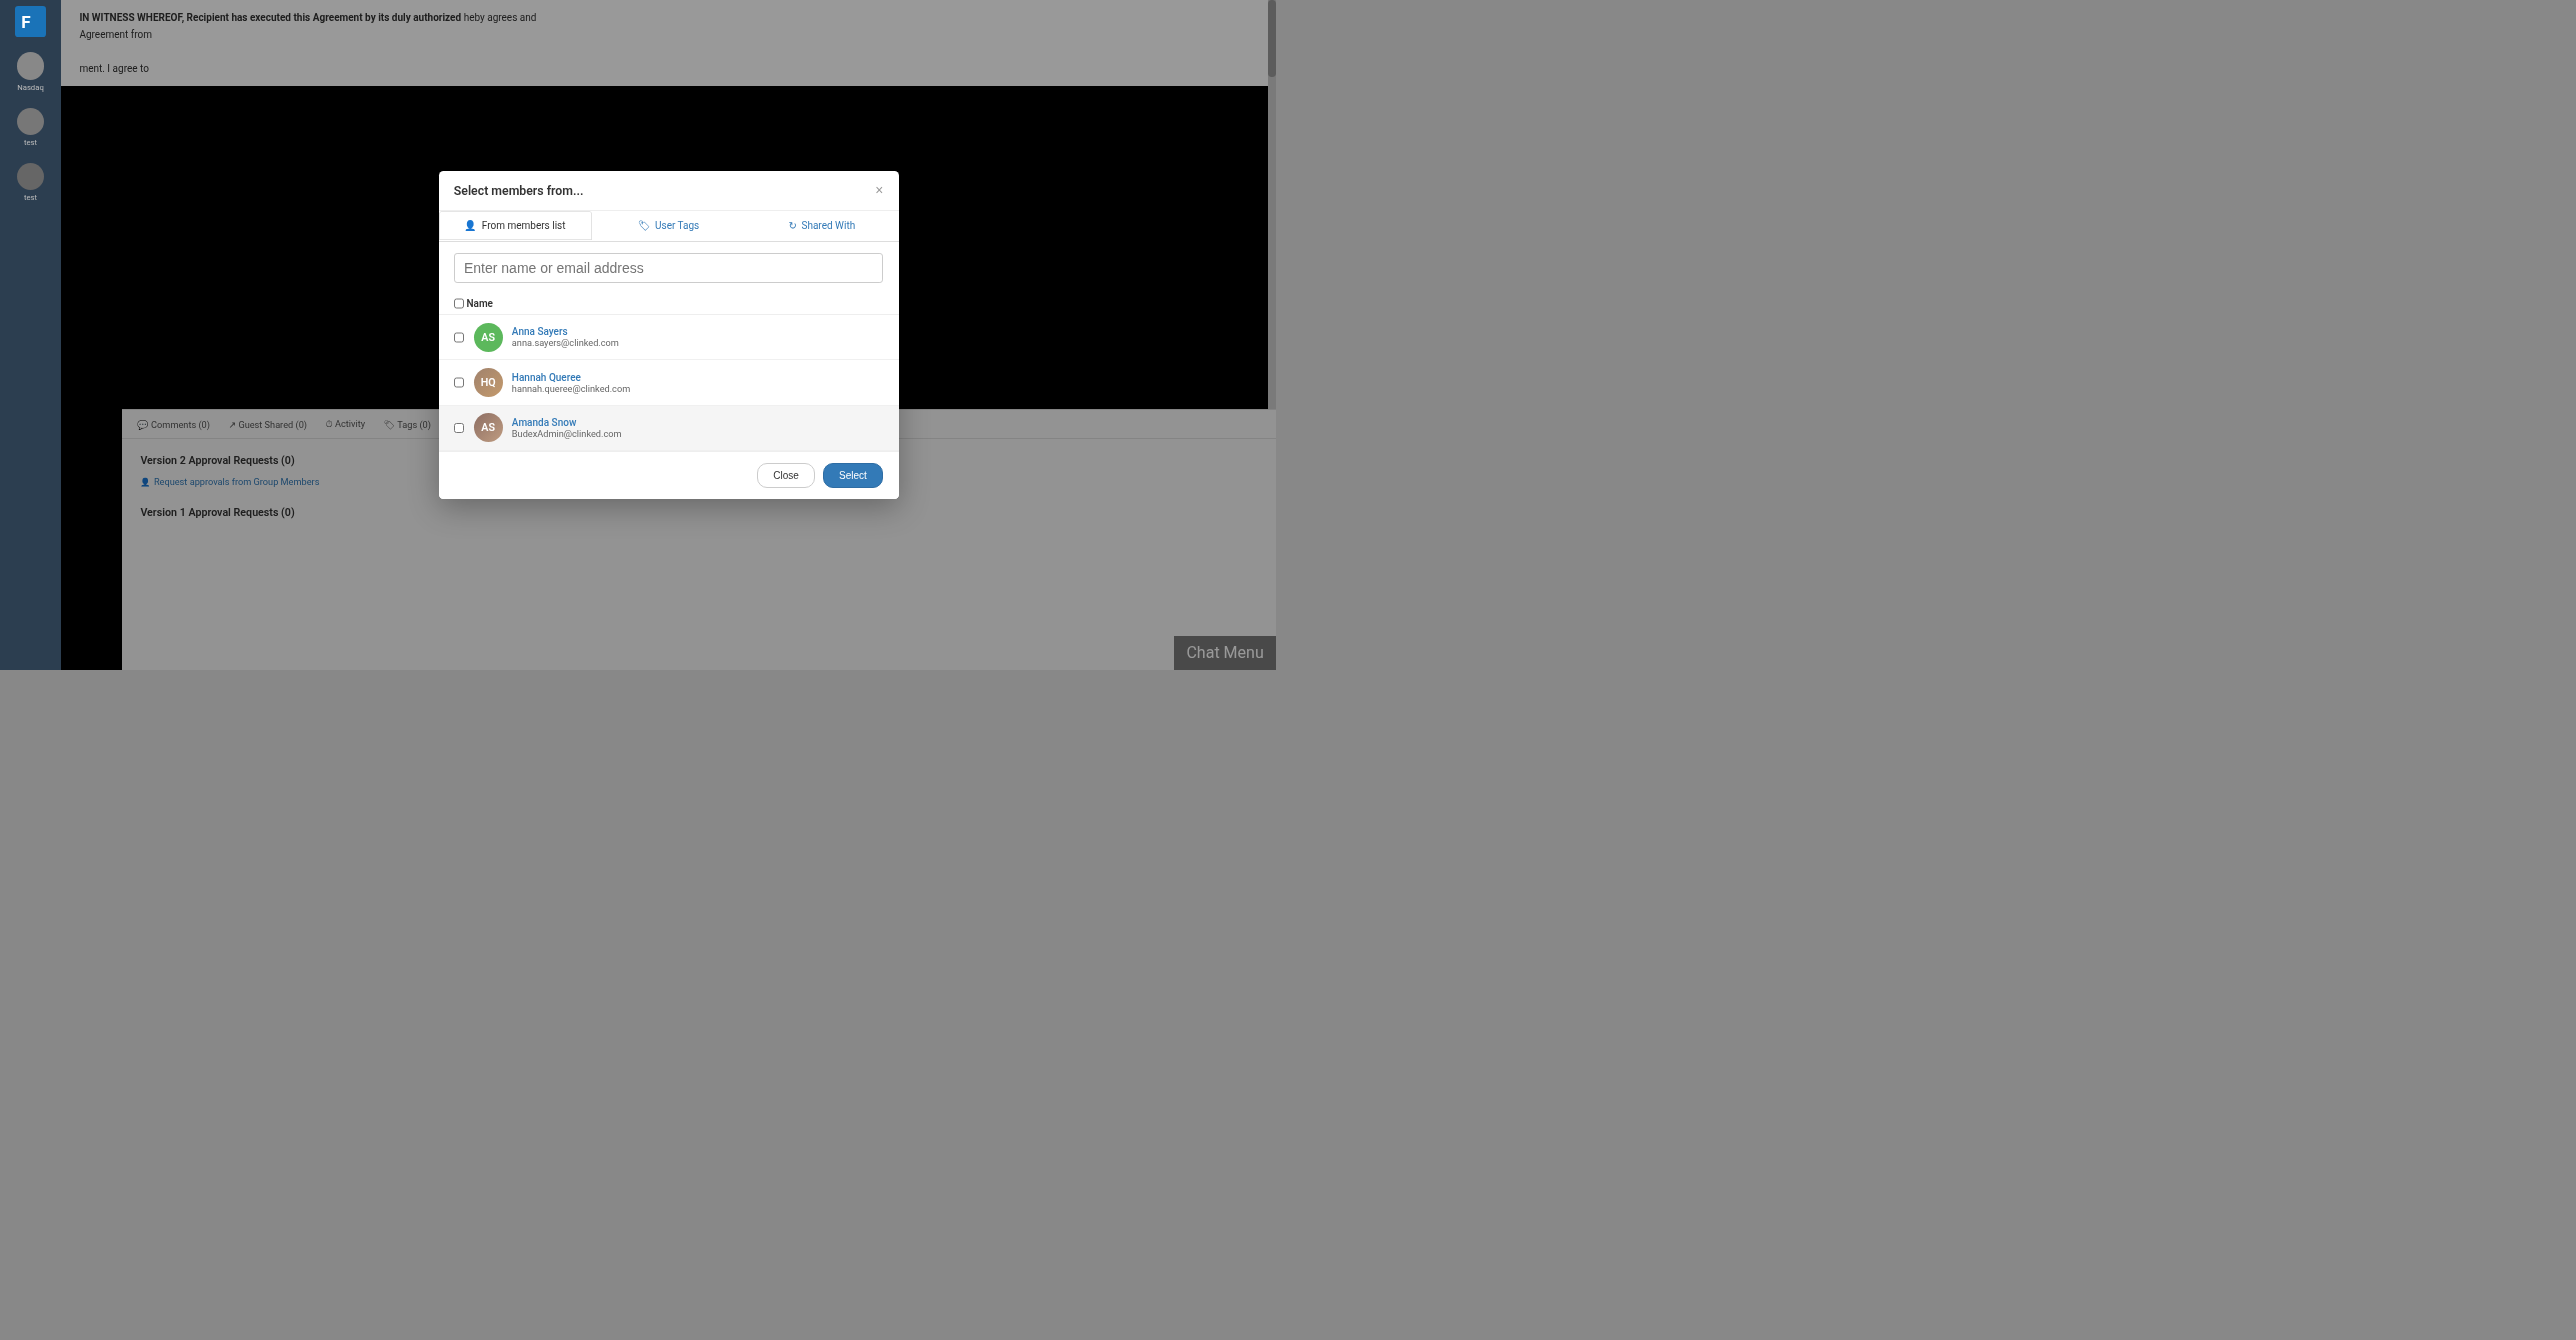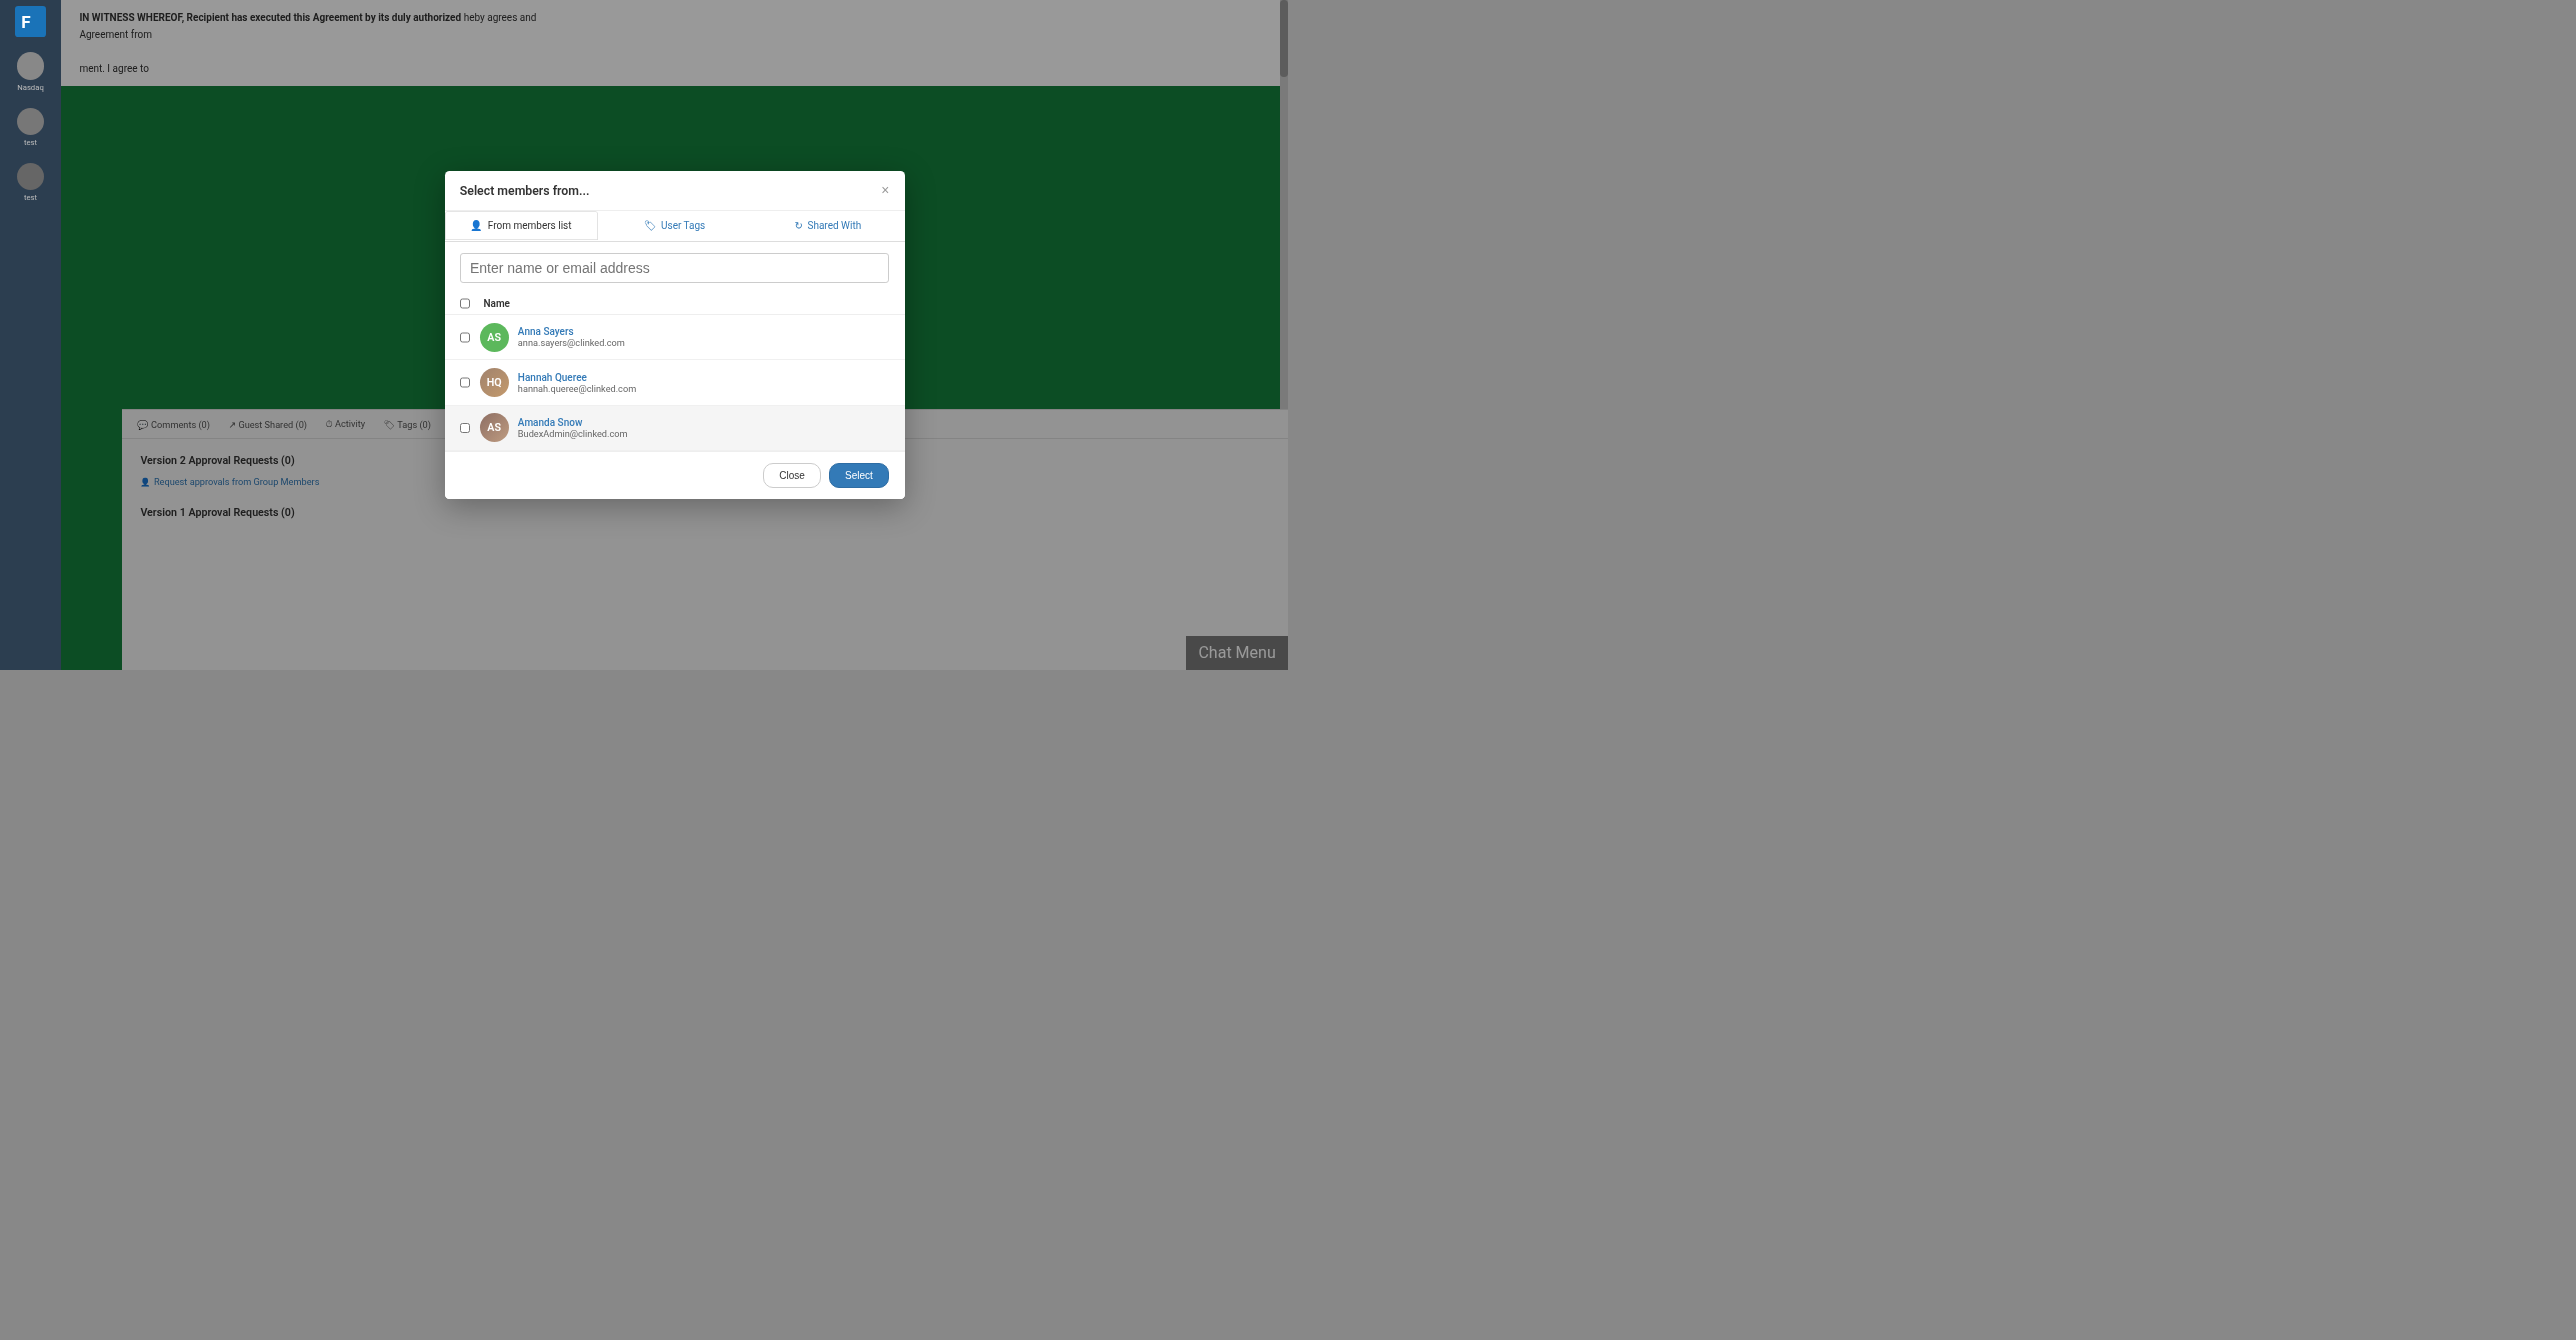--- a/index.html
+++ b/index.html
@@ -42,23 +42,23 @@
       height: 27.6px;
       background: #666;
       border-radius: 50%;
       margin-bottom: 3.1px;
     }
 
     
     .main-content {
       position: absolute;
       left: 61px; top: 0;
-      right: 0;
+      right: 12px;
       height: 670px;
-      background: #15803d;
+      background: #000000;
       overflow: hidden;
       padding-left: 40px;
     }
 
     
     .doc-bg {
       position: absolute;
       top: 0; left: 0; right: 0;
       background: white;
       padding: 9.2px 18.4px;
@@ -218,21 +218,21 @@
     
     .table-header {
       display: flex;
       align-items: center;
       padding: 4.6px 15.3px;
       border-bottom: 0.8px solid #eee;
     }
     .table-header label {
       display: flex;
       align-items: flex-start;
-      gap: 13px;
+      gap: 2px;
       font-size: 10px;
       color: #333;
       font-weight: 600;
     }
     .table-header input[type="checkbox"] {
       width: 10.7px;
       height: 10.7px;
     }
 
     

